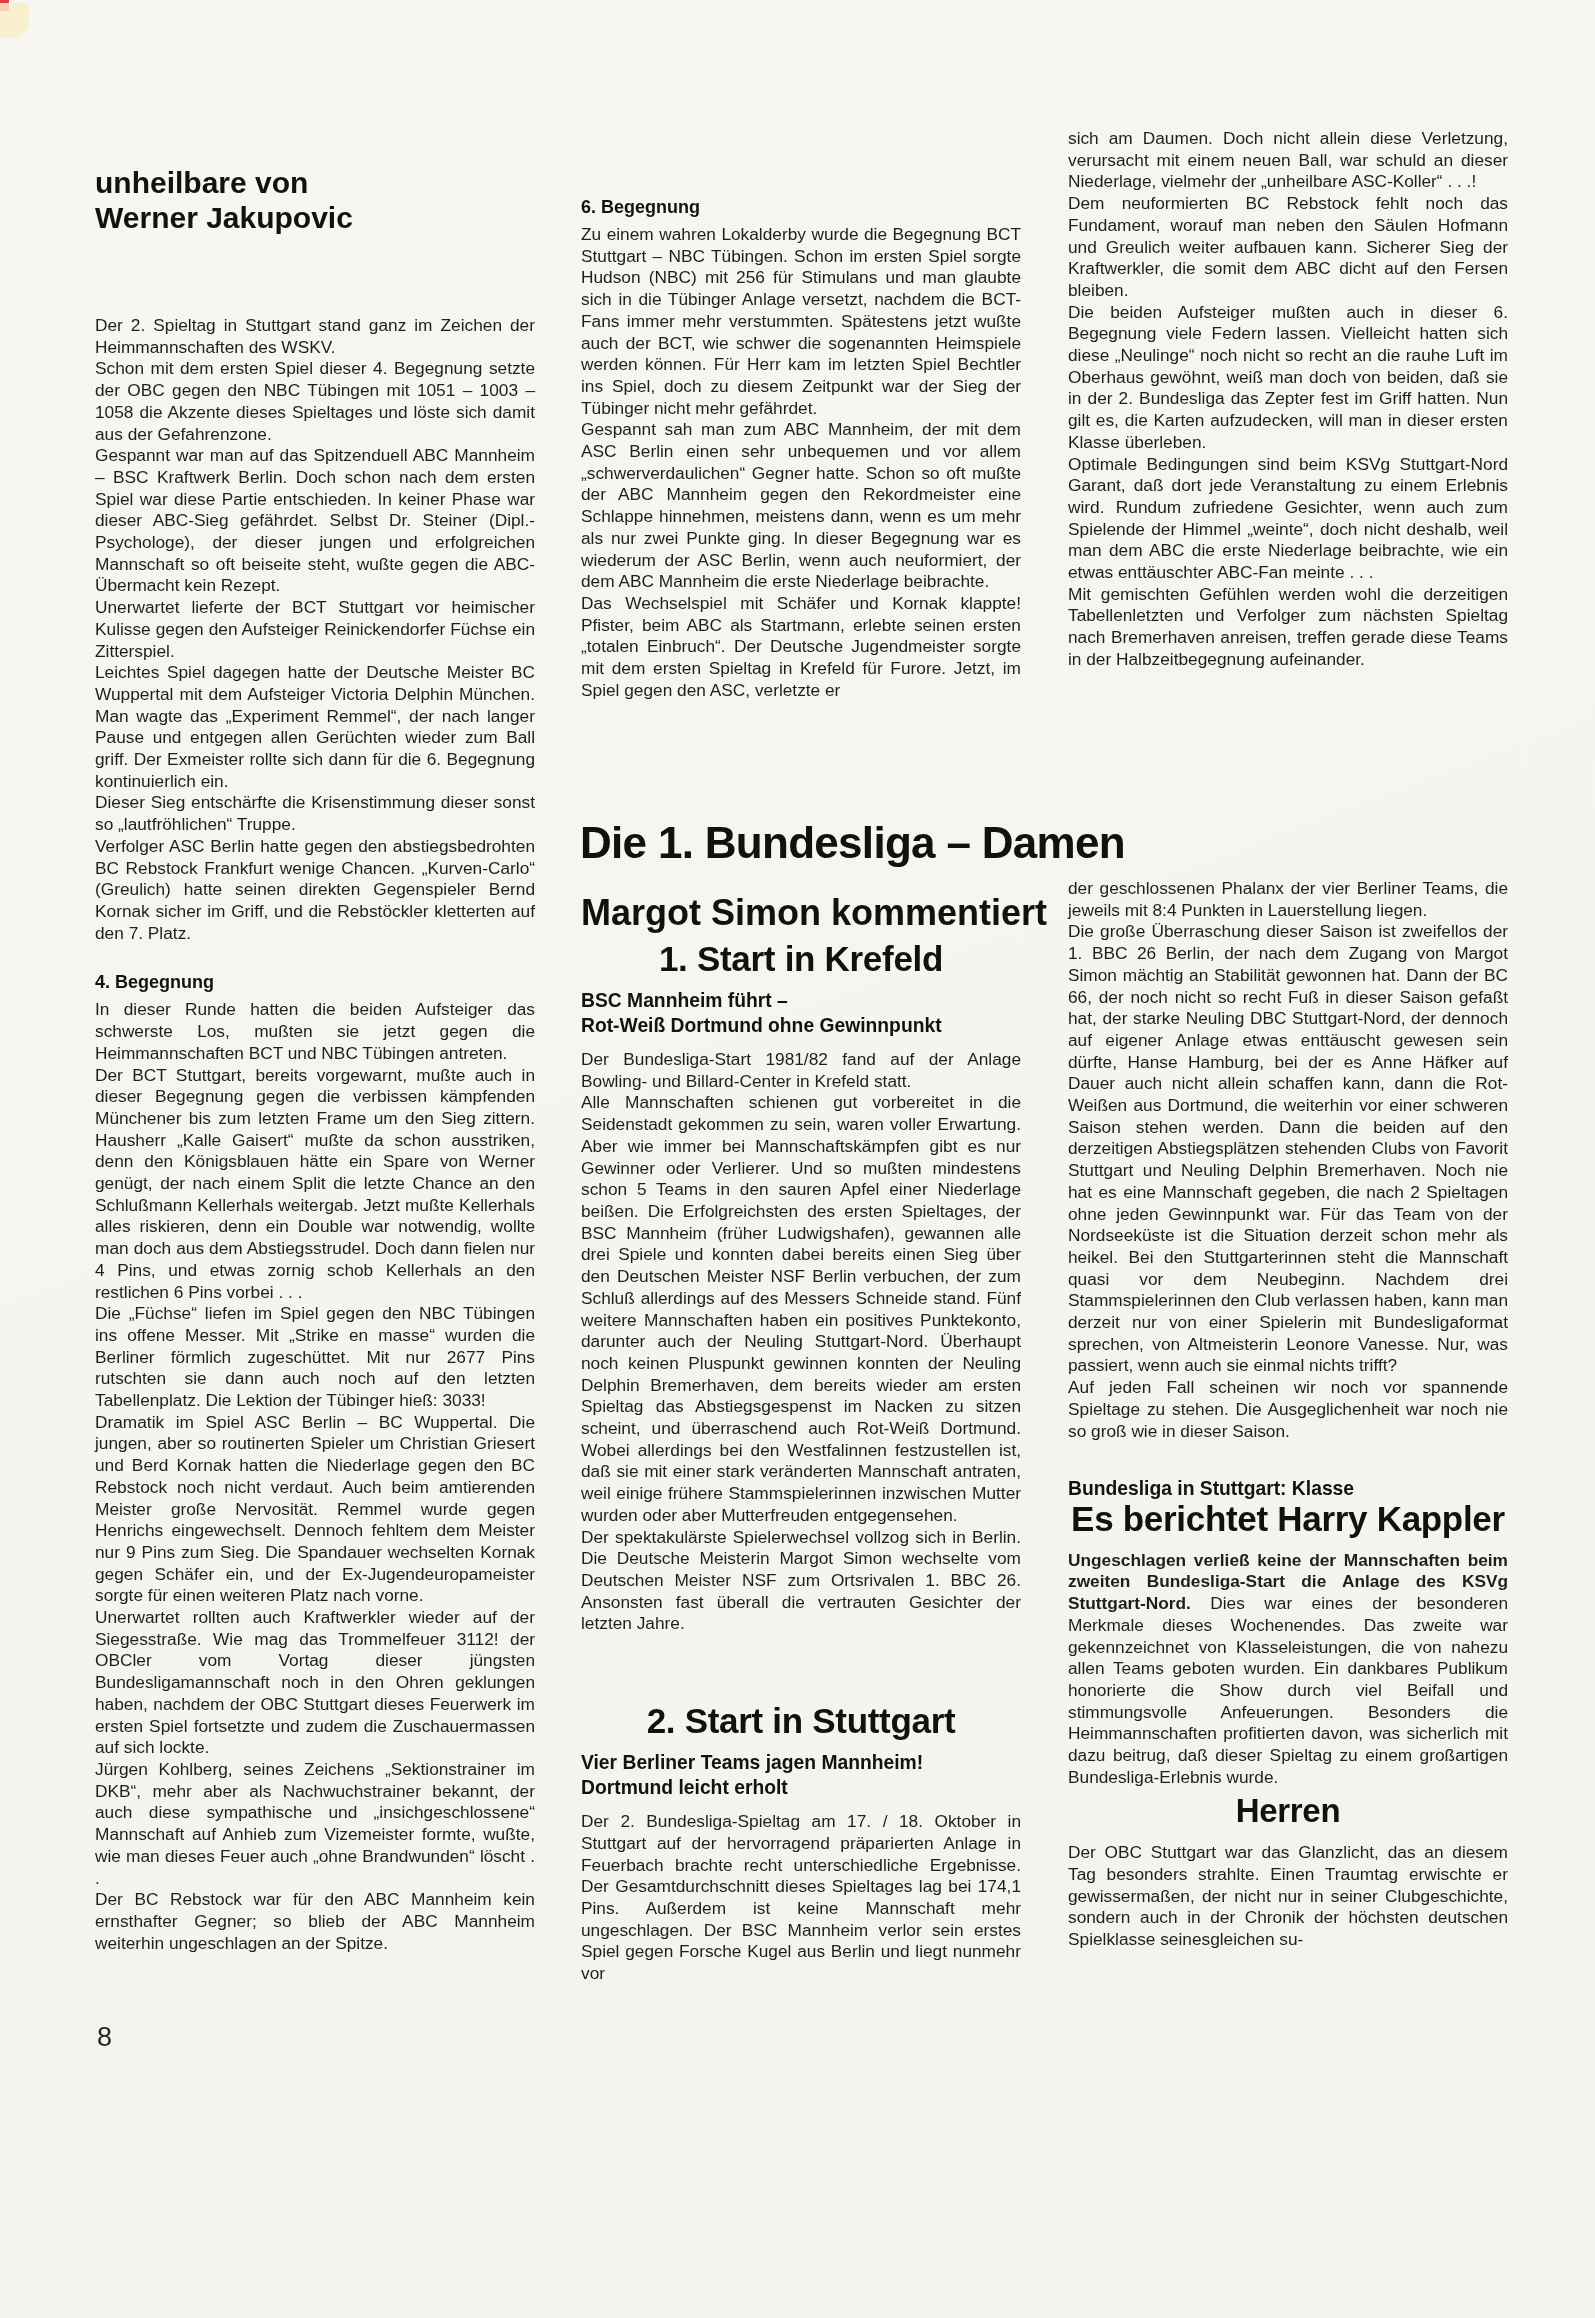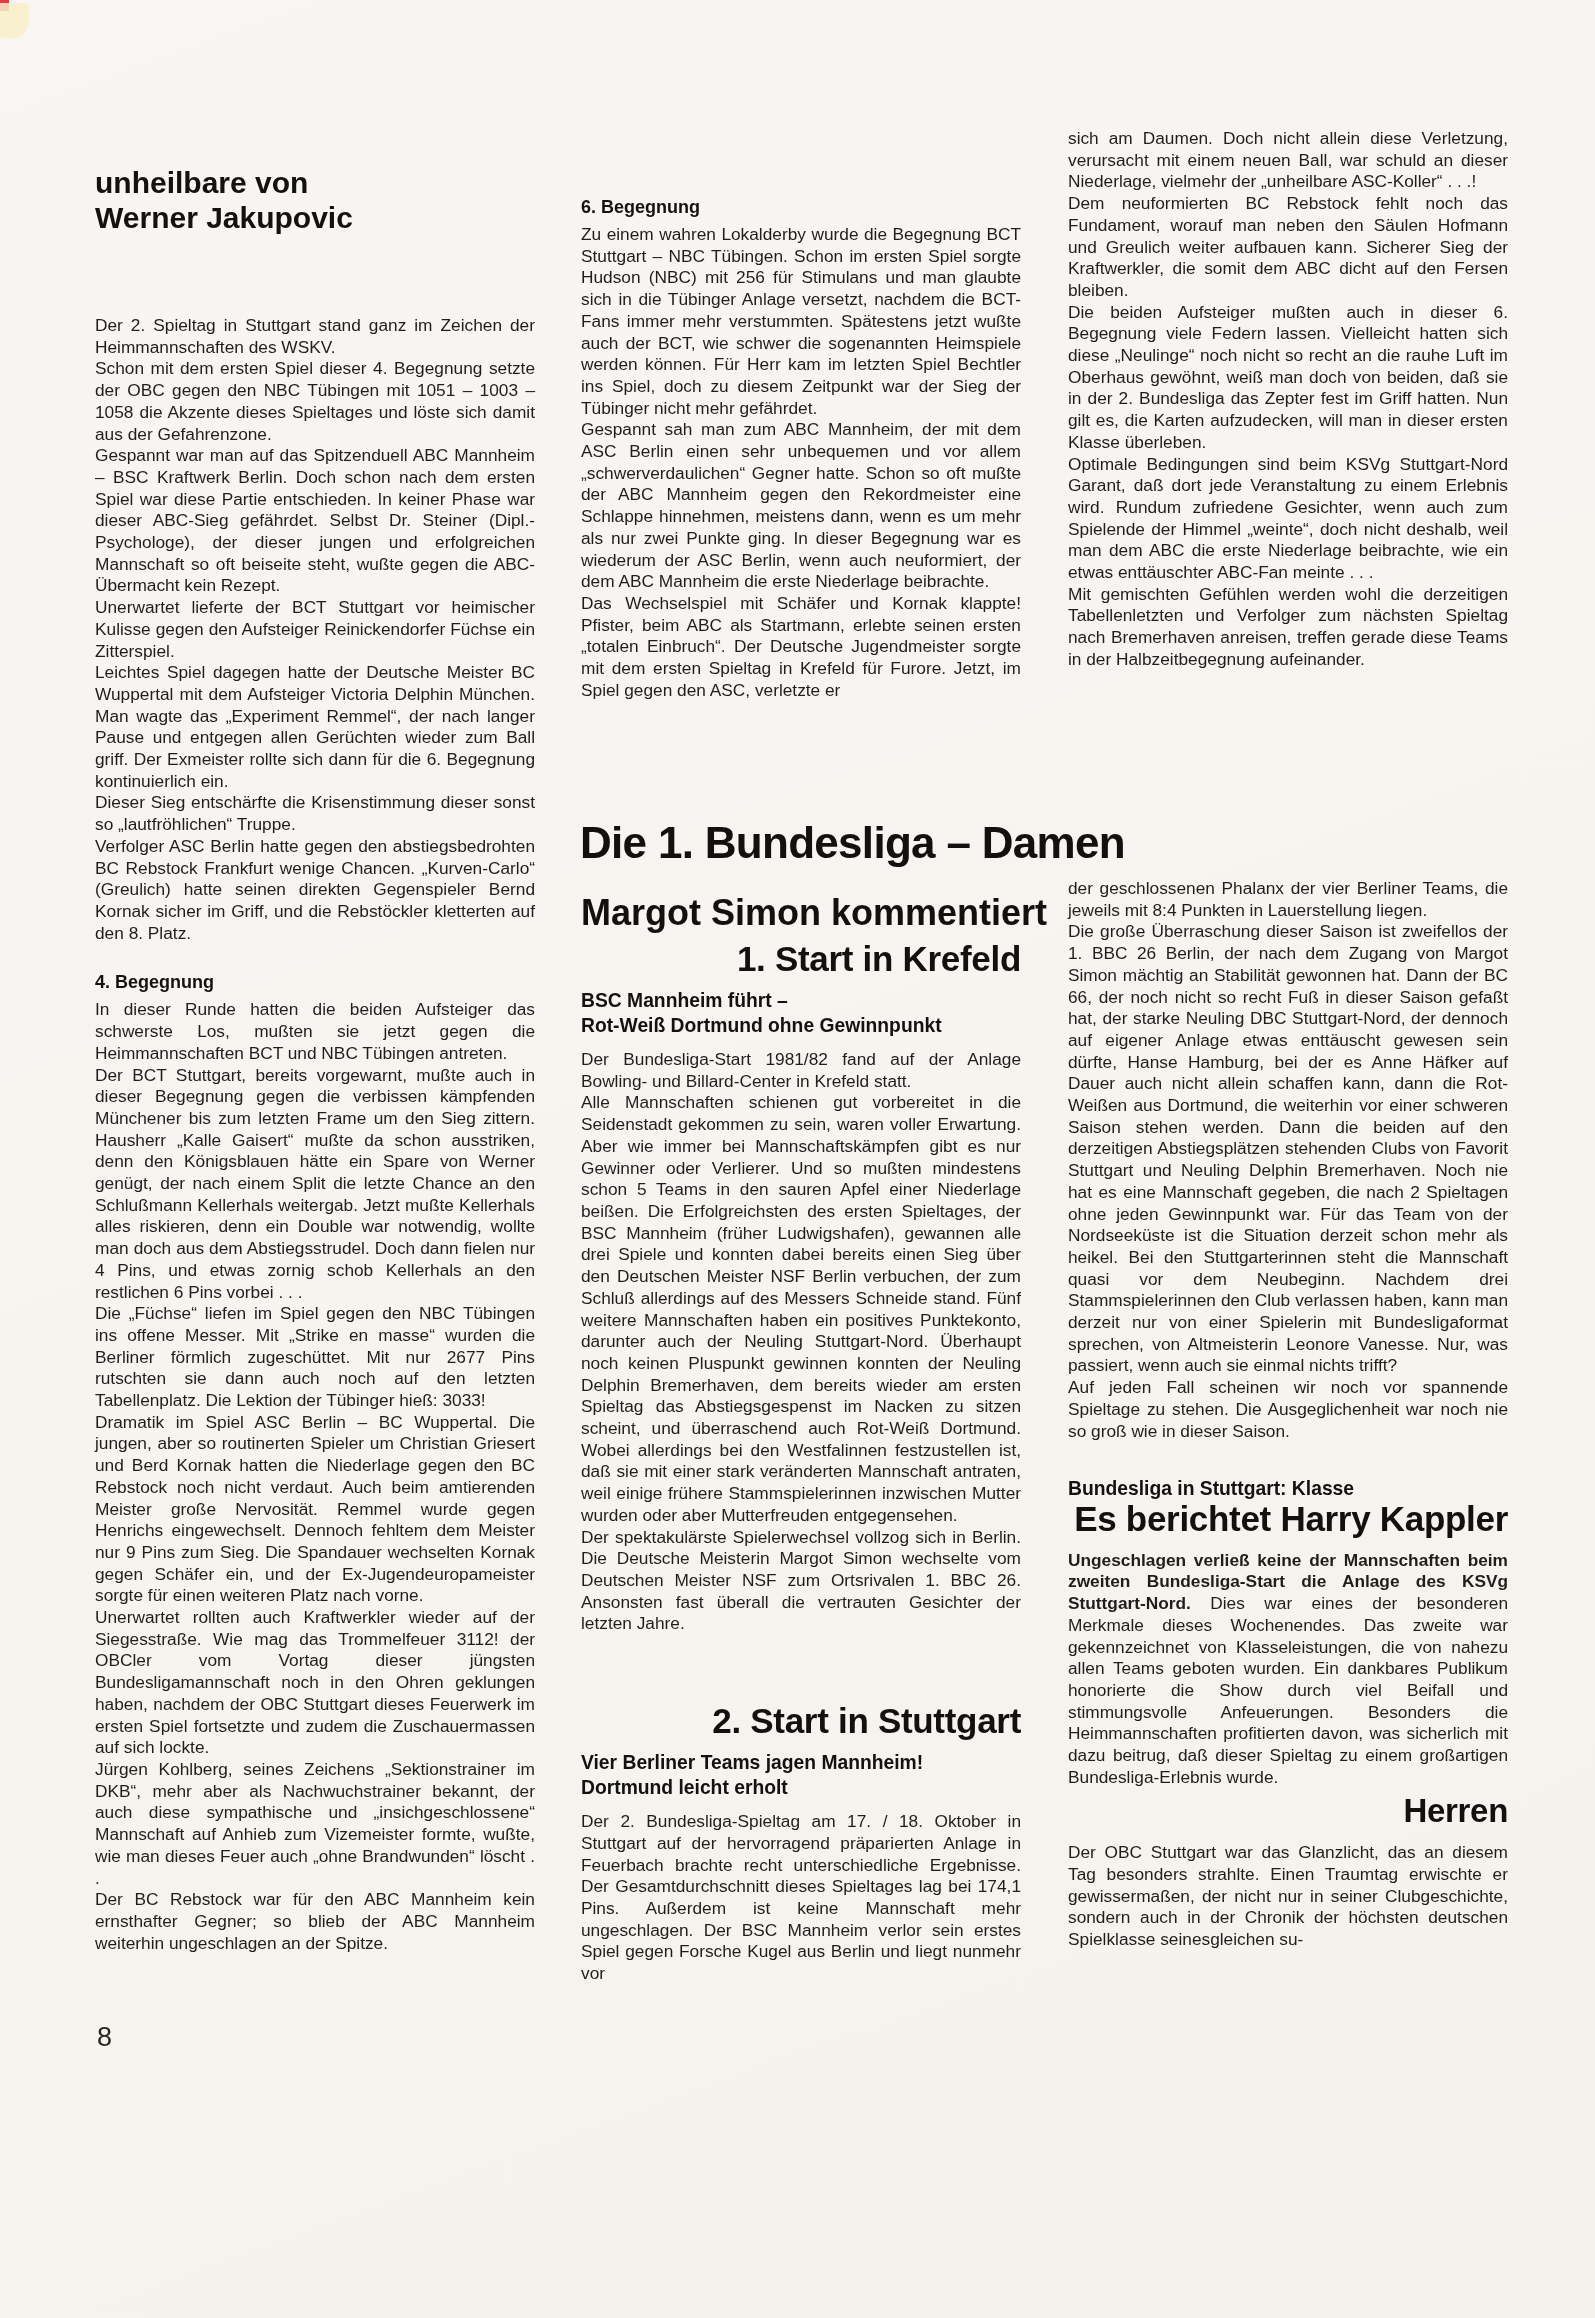--- a/index.html
+++ b/index.html
@@ -24,21 +24,21 @@
   #col3-upper{left:1068px;top:128px;}
   #col2-lower{left:581px;top:948px;}
   #col3-lower{left:1068px;top:878px;}
   .subhead-sm{font-size:18px;font-weight:bold;text-align:left;margin:28px 0 5.3px 0;color:#131210;}
   .subhead-sm.first{margin:0 0 5.3px 0;}
   .damen-headline{
     position:absolute;left:580px;top:818px;margin:0;
     font-size:44px;font-weight:bold;letter-spacing:-0.7px;white-space:nowrap;color:#121110;
   }
   .damen-subhead{position:absolute;left:581px;top:892px;font-size:36px;font-weight:bold;color:#121110;}
-  .section-heading{font-size:35px;font-weight:bold;letter-spacing:-0.3px;text-align:right;margin:0 0 18.7px 0;color:#121110;}
+  .section-heading{font-size:35px;font-weight:bold;letter-spacing:-0.3px;text-align:center;margin:0 0 18.7px 0;color:#121110;}
   .section-heading.stuttgart{margin-top:75px;}
   .section-heading.kappler{margin:8px 0 20px 0;}
   .section-heading.herren{font-size:33px;margin:12px 0 20px 0;}
   .bold-subhead{font-size:19.3px;font-weight:bold;line-height:25px;text-align:left;margin:0 0 10.7px 0;color:#131210;}
   .kicker{font-size:19.3px;font-weight:bold;text-align:left;margin:36px 0 0 0;color:#131210;}
   .lead .b{font-weight:bold;}
   .page-number{position:absolute;left:97px;top:2022px;font-size:27px;color:#27251f;}
 </style>
 </head>
 <body>
@@ -54,21 +54,21 @@
     <div>Werner Jakupovic</div>
   </div>
 
   <div class="col" id="col1">
     <p>Der 2. Spieltag in Stuttgart stand ganz im Zeichen der Heimmannschaften des WSKV.</p>
     <p>Schon mit dem ersten Spiel dieser 4. Begegnung setzte der OBC gegen den NBC Tübingen mit 1051 – 1003 – 1058 die Akzente dieses Spieltages und löste sich damit aus der Gefahrenzone.</p>
     <p>Gespannt war man auf das Spitzenduell ABC Mannheim – BSC Kraftwerk Berlin. Doch schon nach dem ersten Spiel war diese Partie entschieden. In keiner Phase war dieser ABC-Sieg gefährdet. Selbst Dr. Steiner (Dipl.-Psychologe), der dieser jungen und erfolgreichen Mannschaft so oft beiseite steht, wußte gegen die ABC-Übermacht kein Rezept.</p>
     <p>Unerwartet lieferte der BCT Stuttgart vor heimischer Kulisse gegen den Aufsteiger Reinickendorfer Füchse ein Zitterspiel.</p>
     <p>Leichtes Spiel dagegen hatte der Deutsche Meister BC Wuppertal mit dem Aufsteiger Victoria Delphin München. Man wagte das „Experiment Remmel“, der nach langer Pause und entgegen allen Gerüchten wieder zum Ball griff. Der Exmeister rollte sich dann für die 6. Begegnung kontinuierlich ein.</p>
     <p>Dieser Sieg entschärfte die Krisenstimmung dieser sonst so „lautfröhlichen“ Truppe.</p>
-    <p>Verfolger ASC Berlin hatte gegen den abstiegsbedrohten BC Rebstock Frankfurt wenige Chancen. „Kurven-Carlo“ (Greulich) hatte seinen direkten Gegenspieler Bernd Kornak sicher im Griff, und die Rebstöckler kletterten auf den 8. Platz.</p>
+    <p>Verfolger ASC Berlin hatte gegen den abstiegsbedrohten BC Rebstock Frankfurt wenige Chancen. „Kurven-Carlo“ (Greulich) hatte seinen direkten Gegenspieler Bernd Kornak sicher im Griff, und die Rebstöckler kletterten auf den 7. Platz.</p>
     <h3 class="subhead-sm">4. Begegnung</h3>
     <p>In dieser Runde hatten die beiden Aufsteiger das schwerste Los, mußten sie jetzt gegen die Heimmannschaften BCT und NBC Tübingen antreten.</p>
     <p>Der BCT Stuttgart, bereits vorgewarnt, mußte auch in dieser Begegnung gegen die verbissen kämpfenden Münchener bis zum letzten Frame um den Sieg zittern. Hausherr „Kalle Gaisert“ mußte da schon ausstriken, denn den Königsblauen hätte ein Spare von Werner genügt, der nach einem Split die letzte Chance an den Schlußmann Kellerhals weitergab. Jetzt mußte Kellerhals alles riskieren, denn ein Double war notwendig, wollte man doch aus dem Abstiegsstrudel. Doch dann fielen nur 4 Pins, und etwas zornig schob Kellerhals an den restlichen 6 Pins vorbei . . .</p>
     <p>Die „Füchse“ liefen im Spiel gegen den NBC Tübingen ins offene Messer. Mit „Strike en masse“ wurden die Berliner förmlich zugeschüttet. Mit nur 2677 Pins rutschten sie dann auch noch auf den letzten Tabellenplatz. Die Lektion der Tübinger hieß: 3033!</p>
     <p>Dramatik im Spiel ASC Berlin – BC Wuppertal. Die jungen, aber so routinerten Spieler um Christian Griesert und Berd Kornak hatten die Niederlage gegen den BC Rebstock noch nicht verdaut. Auch beim amtierenden Meister große Nervosität. Remmel wurde gegen Henrichs eingewechselt. Dennoch fehltem dem Meister nur 9 Pins zum Sieg. Die Spandauer wechselten Kornak gegen Schäfer ein, und der Ex-Jugendeuropameister sorgte für einen weiteren Platz nach vorne.</p>
     <p>Unerwartet rollten auch Kraftwerkler wieder auf der Siegesstraße. Wie mag das Trommelfeuer 3112! der OBCler vom Vortag dieser jüngsten Bundesligamannschaft noch in den Ohren geklungen haben, nachdem der OBC Stuttgart dieses Feuerwerk im ersten Spiel fortsetzte und zudem die Zuschauermassen auf sich lockte.</p>
     <p>Jürgen Kohlberg, seines Zeichens „Sektionstrainer im DKB“, mehr aber als Nachwuchstrainer bekannt, der auch diese sympathische und „insichgeschlossene“ Mannschaft auf Anhieb zum Vizemeister formte, wußte, wie man dieses Feuer auch „ohne Brandwunden“ löscht . .</p>
     <p>Der BC Rebstock war für den ABC Mannheim kein ernsthafter Gegner; so blieb der ABC Mannheim weiterhin ungeschlagen an der Spitze.</p>
   </div>
 

